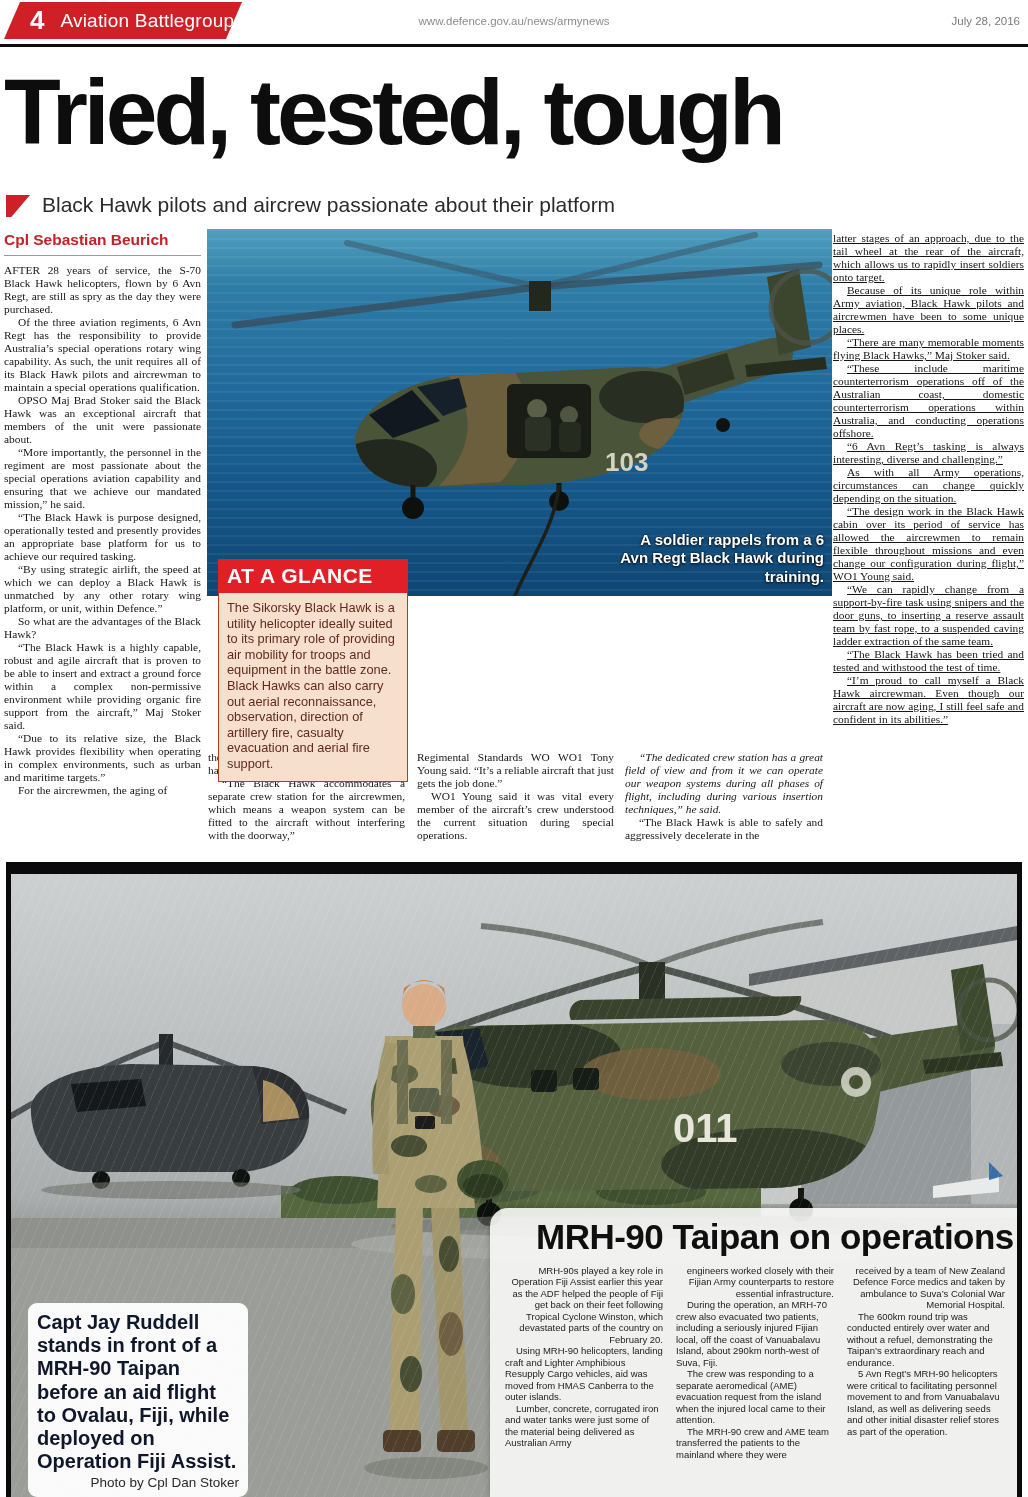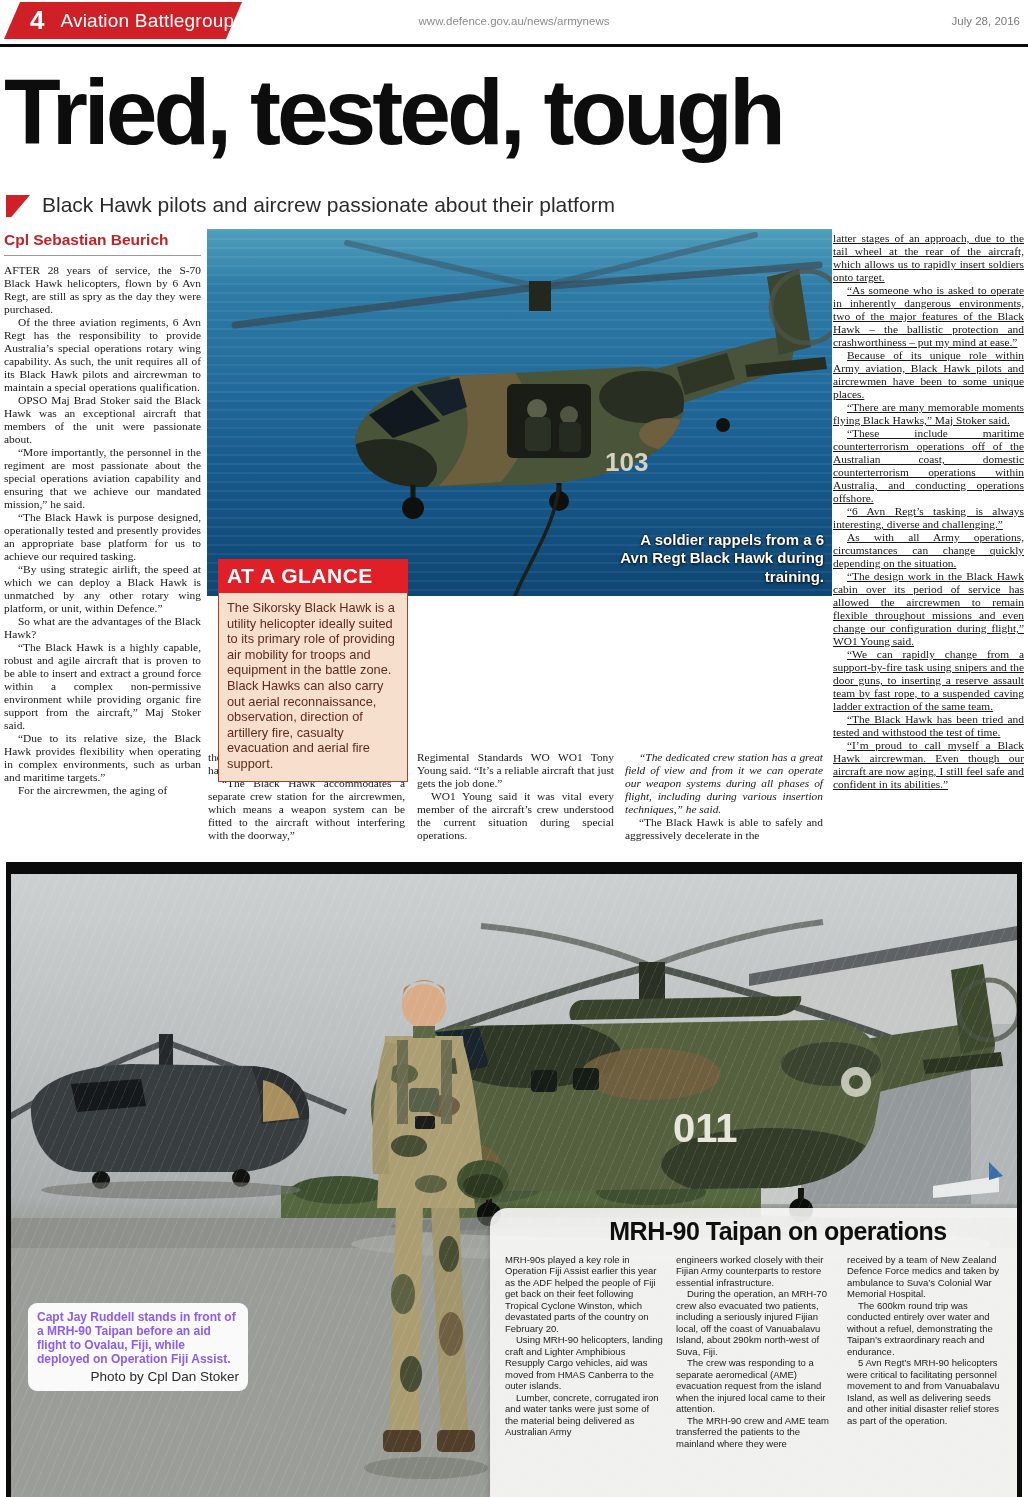--- a/index.html
+++ b/index.html
@@ -59,31 +59,31 @@
     background:linear-gradient(180deg,#cdd0d1 0%,#bbbfc0 30%,#a9adae 52%,#9aA09b 56%,#9a9c97 60%,#90928d 100%);
     overflow:hidden;
   }
   .photo2::after{content:"";position:absolute;inset:0;pointer-events:none;
     background:repeating-linear-gradient(113deg,rgba(255,255,255,.09) 0 1px,rgba(255,255,255,0) 1px 9px);}
   .photo2 svg{position:absolute;left:0;top:0;}
   .photo2-caption-box{
     position:absolute;left:17px;top:429px;width:202px;background:rgba(255,255,255,.95);
     border-radius:9px;padding:8px 9px 7px 9px;z-index:4;
   }
-  .photo2-caption{font-size:12px;font-weight:bold;color:#8b5cf6;line-height:1.16;}
+  .photo2-caption{font-size:20px;font-weight:bold;color:#0f172a;line-height:1.16;}
   .photo2-credit{font-size:13.5px;color:#2a2a2a;text-align:right;margin-top:2px;}
   .mrh-panel{
     position:absolute;left:479px;top:334px;width:530px;height:289px;background:rgba(252,252,251,.88);
     border-radius:18px 0 0 0;z-index:3;overflow:hidden;box-shadow:0 0 6px rgba(0,0,0,.25);
   }
-  .mrh-title{font-size:25px;font-weight:bold;color:#0f0f0f;letter-spacing:-.5px;padding:9px 0 6px 46px;text-align:center;}
+  .mrh-title{font-size:35px;font-weight:bold;color:#0f0f0f;letter-spacing:-.5px;padding:9px 0 6px 46px;}
   .mrh-cols{display:flex;gap:13px;padding:2px 15px 6px 15px;}
   .mrh-col{width:158px;font-size:9.5px;line-height:1.21;color:#1c1c1c;}
   .mrh-col p{margin:0;text-indent:11px;}
-  .mrh-col p:first-child{text-indent:0;}
+  .mrh-col p:first-child{text-indent:0;text-align:right;}
 </style>
 </head>
 <body>
 
 <div class="masthead-bar">
   <div class="section-flag">
     <span class="page-num">4</span>
     <span class="section-name">Aviation Battlegroup</span>
   </div>
   <div class="site-url">www.defence.gov.au/news/armynews</div>
@@ -126,21 +126,20 @@
 </div>
 <div class="bodycol" style="left:625px;top:751px;width:198px;">
   <div class="coltext indent-first">
       <p>“The dedicated crew station has a great field of view and from it we can operate our weapon systems during all phases of flight, including during various insertion techniques,” he said.</p>
       <p>“The Black Hawk is able to safely and aggressively decelerate in the</p>
     </div>
 </div>
 <div class="bodycol" style="left:833px;top:232px;width:191px;text-decoration:underline;">
   <div class="coltext">
       <p>latter stages of an approach, due to the tail wheel at the rear of the aircraft, which allows us to rapidly insert soldiers onto target.</p>
-      <p>“As someone who is asked to operate in inherently dangerous environments, two of the major features of the Black Hawk – the ballistic protection and crashworthiness – put my mind at ease.”</p>
       <p>Because of its unique role within Army aviation, Black Hawk pilots and aircrewmen have been to some unique places.</p>
       <p>“There are many memorable moments flying Black Hawks,” Maj Stoker said.</p>
       <p>“These include maritime counterterrorism operations off of the Australian coast, domestic counterterrorism operations within Australia, and conducting operations offshore.</p>
       <p>“6 Avn Regt’s tasking is always interesting, diverse and challenging.”</p>
       <p>As with all Army operations, circumstances can change quickly depending on the situation.</p>
       <p>“The design work in the Black Hawk cabin over its period of service has allowed the aircrewmen to remain flexible throughout missions and even change our configuration during flight,” WO1 Young said.</p>
       <p>“We can rapidly change from a support-by-fire task using snipers and the door guns, to inserting a reserve assault team by fast rope, to a suspended caving ladder extraction of the same team.</p>
       <p>“The Black Hawk has been tried and tested and withstood the test of time.</p>
       <p>“I’m proud to call myself a Black Hawk aircrewman. Even though our aircraft are now aging, I still feel safe and confident in its abilities.”</p>
     </div>

